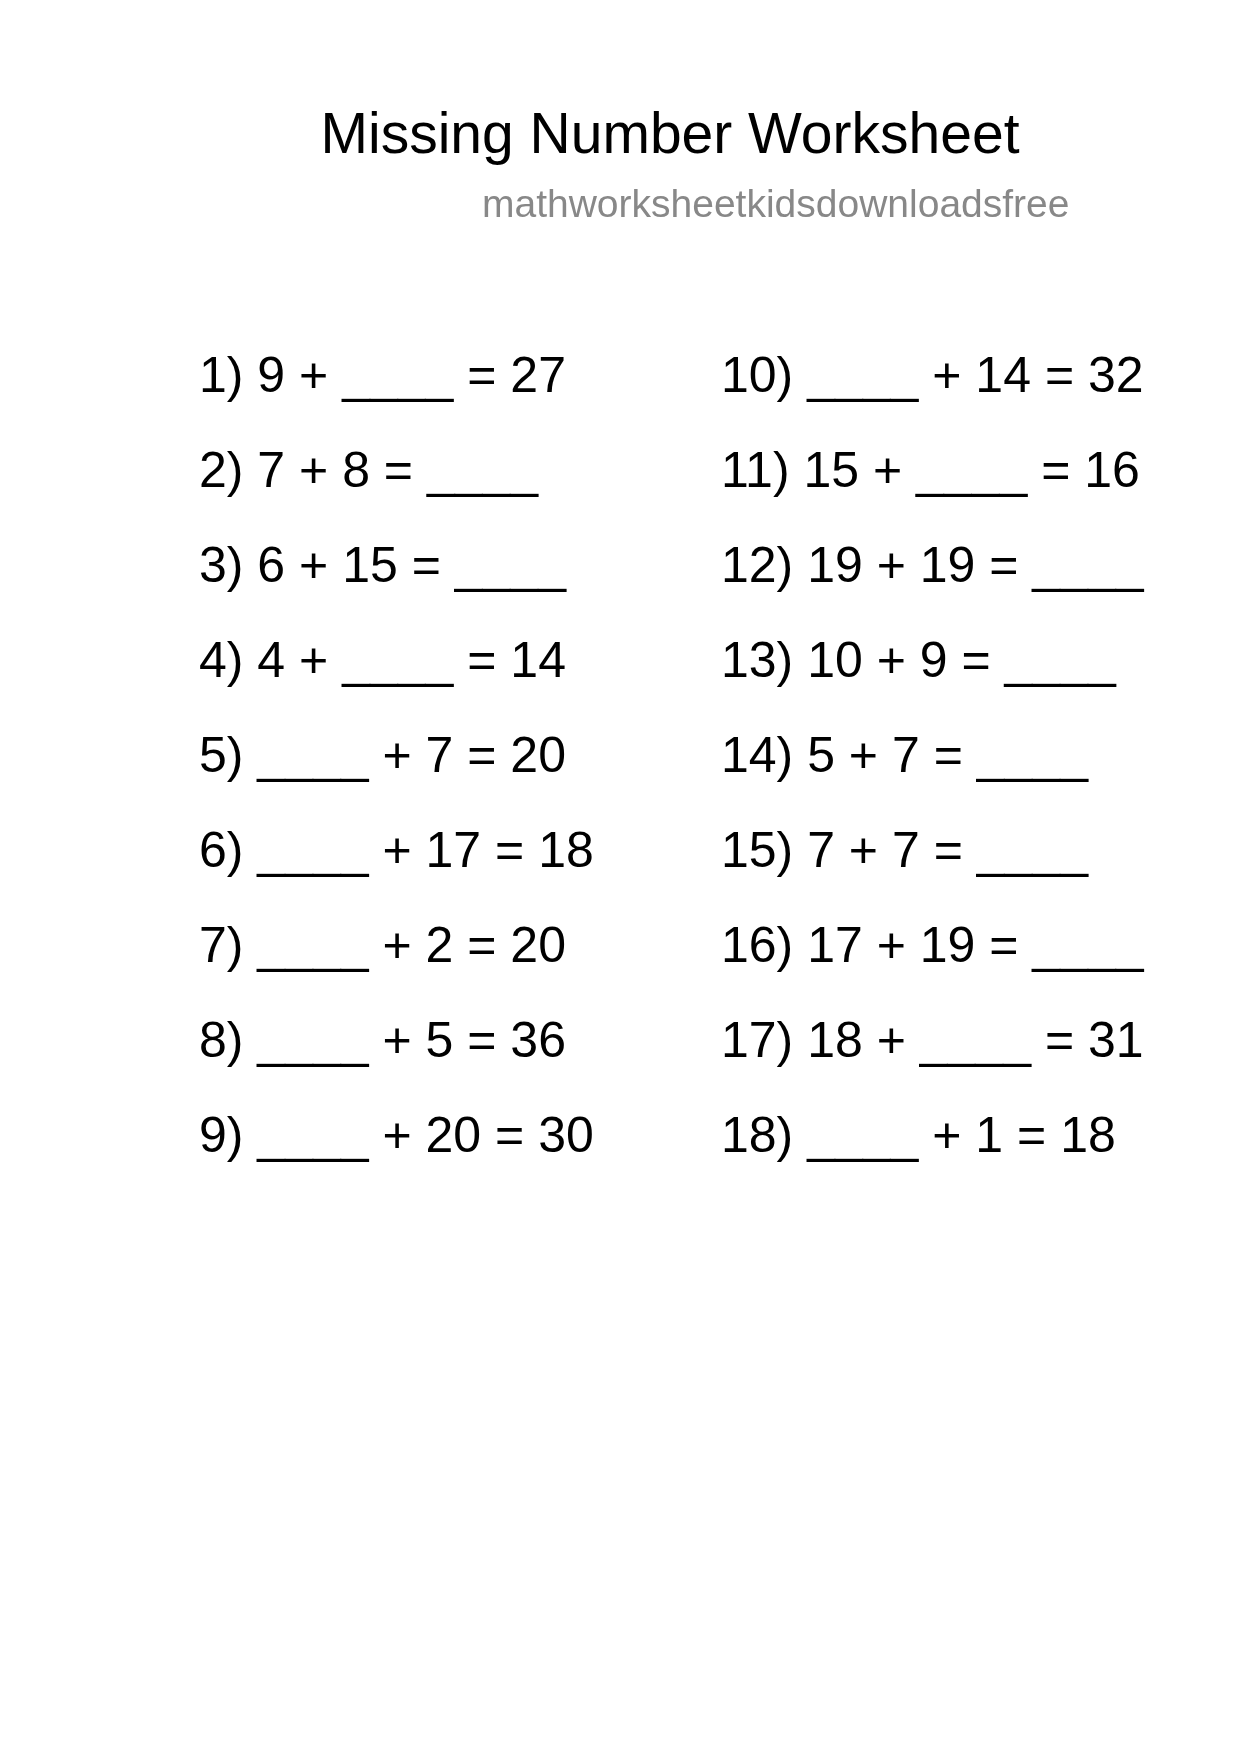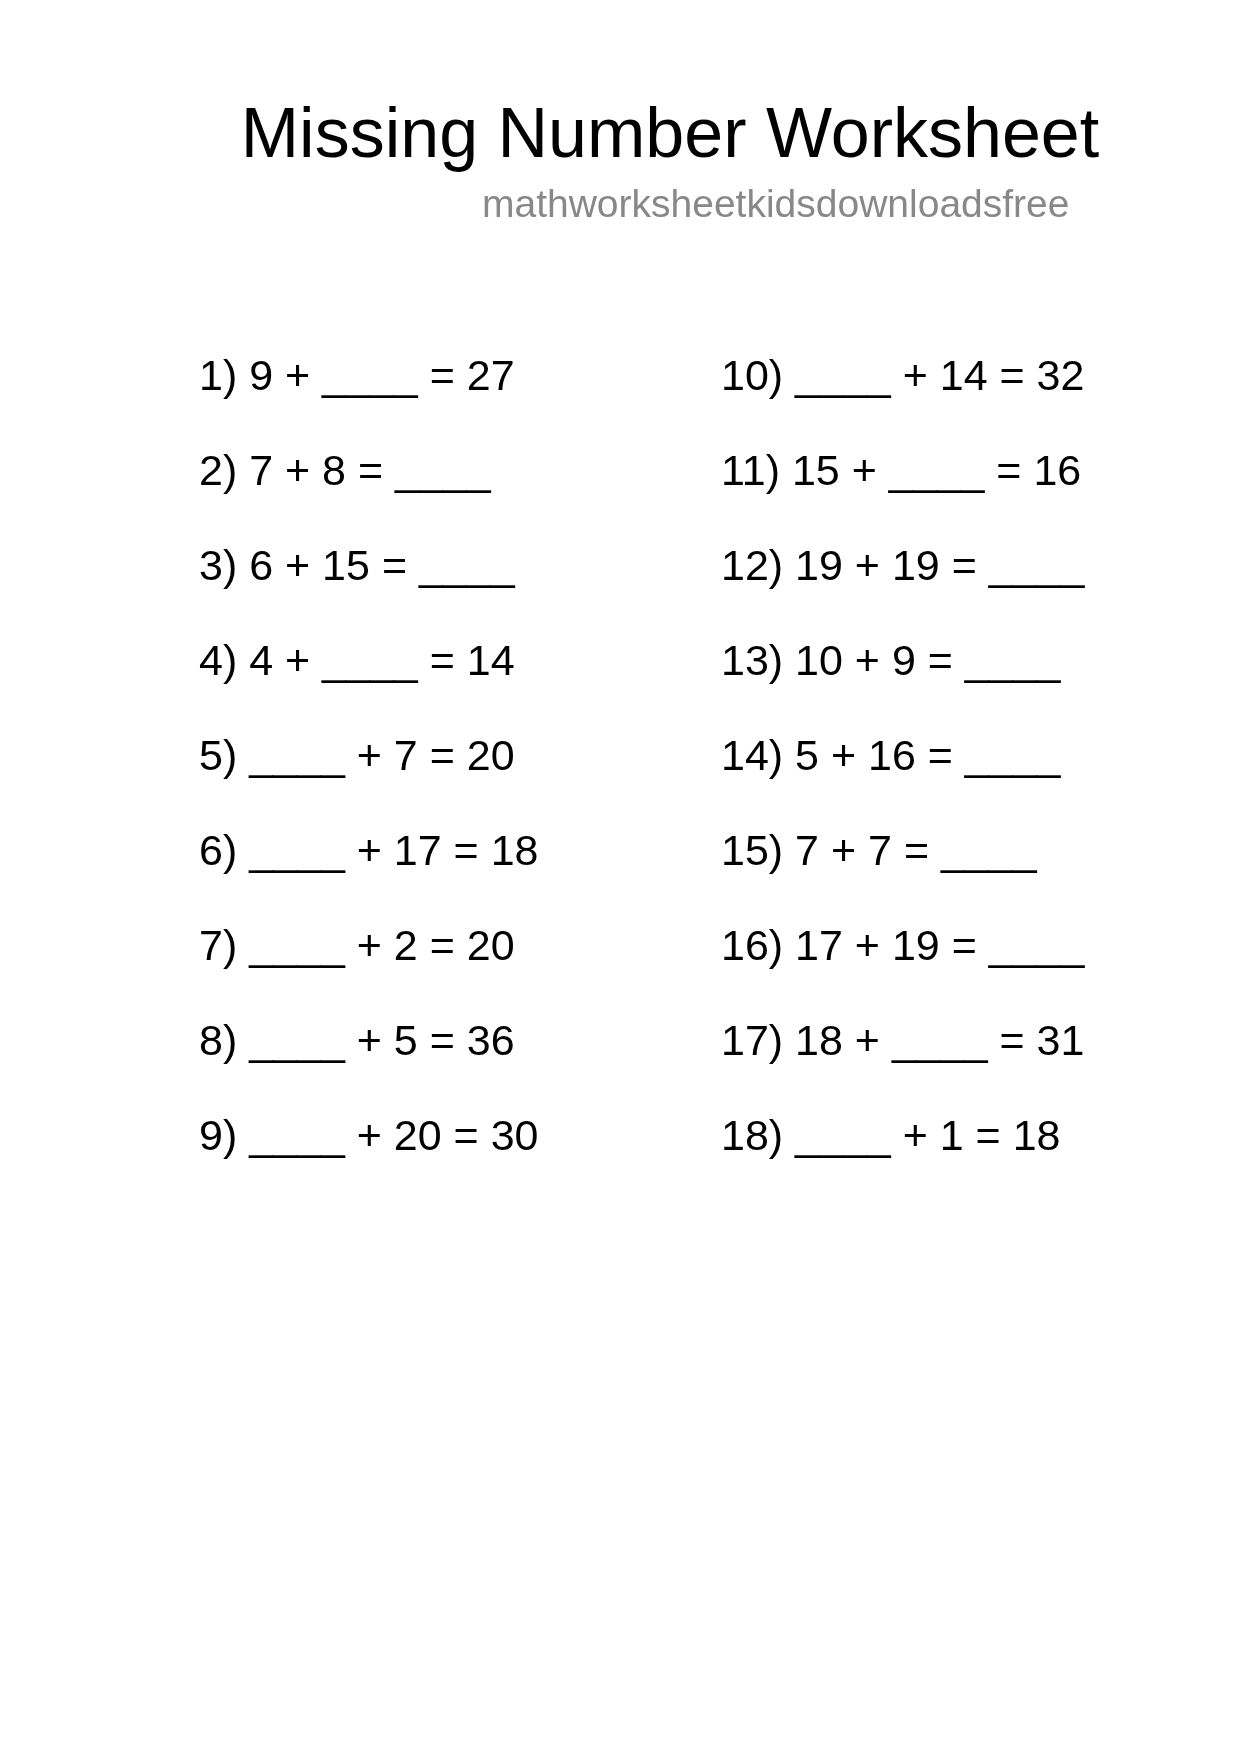--- a/index.html
+++ b/index.html
@@ -1,24 +1,24 @@
 <!DOCTYPE html>
 <html><head>
   <meta charset="utf-8">
   <style>
     html, body { margin: 0; padding: 0; background: #ffffff; }
     body { width: 1240px; height: 1754px; position: relative; overflow: hidden;
            font-family: "Liberation Sans", sans-serif; color: #000; }
     .title { position: absolute; top: 98px; left: 0; width: 1240px; text-align: center;
-             font-size: 70px; line-height: 70px; padding-left: 100px; box-sizing: border-box; letter-spacing: 0px; }
+             font-size: 57px; line-height: 70px; padding-left: 100px; box-sizing: border-box; letter-spacing: 0px; }
     .subtitle { position: absolute; top: 180px; left: 482px; font-size: 39px; line-height: 48px; color: #888888; }
     .col { position: absolute; top: 345px; }
     .col.left { left: 199px; }
     .col.right { left: 697px; margin-left: 24px; }
-    .problem { height: 95px; font-size: 43px; line-height: 60px; white-space: pre; }
+    .problem { height: 95px; font-size: 50px; line-height: 60px; white-space: pre; }
   </style>
 </head>
 <body>
 
 <div class="title">Missing Number Worksheet</div>
 <div class="subtitle">mathworksheetkidsdownloadsfree</div>
 
 <div class="col left">
   <div class="problem">1) 9 + ____ = 27</div>
   <div class="problem">2) 7 + 8 = ____</div>
@@ -29,18 +29,18 @@
   <div class="problem">7) ____ + 2 = 20</div>
   <div class="problem">8) ____ + 5 = 36</div>
   <div class="problem">9) ____ + 20 = 30</div>
 </div>
 
 <div class="col right">
   <div class="problem">10) ____ + 14 = 32</div>
   <div class="problem">11) 15 + ____ = 16</div>
   <div class="problem">12) 19 + 19 = ____</div>
   <div class="problem">13) 10 + 9 = ____</div>
-  <div class="problem">14) 5 + 16 = ____</div>
+  <div class="problem">14) 5 + 7 = ____</div>
   <div class="problem">15) 7 + 7 = ____</div>
   <div class="problem">16) 17 + 19 = ____</div>
   <div class="problem">17) 18 + ____ = 31</div>
   <div class="problem">18) ____ + 1 = 18</div>
 </div>
 
 </body></html>

